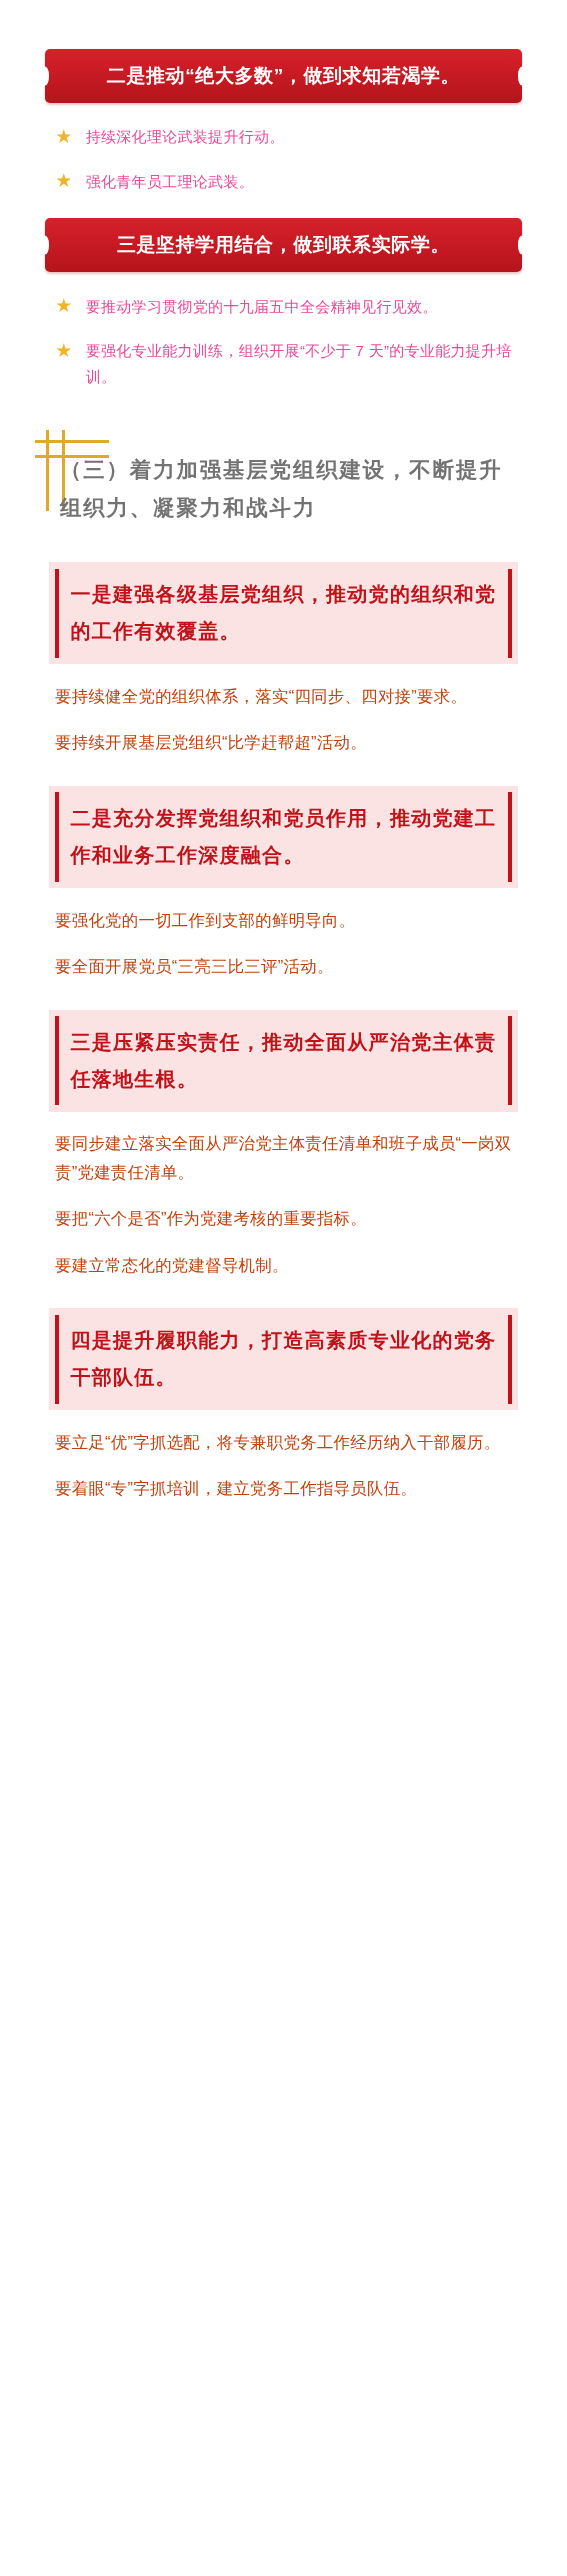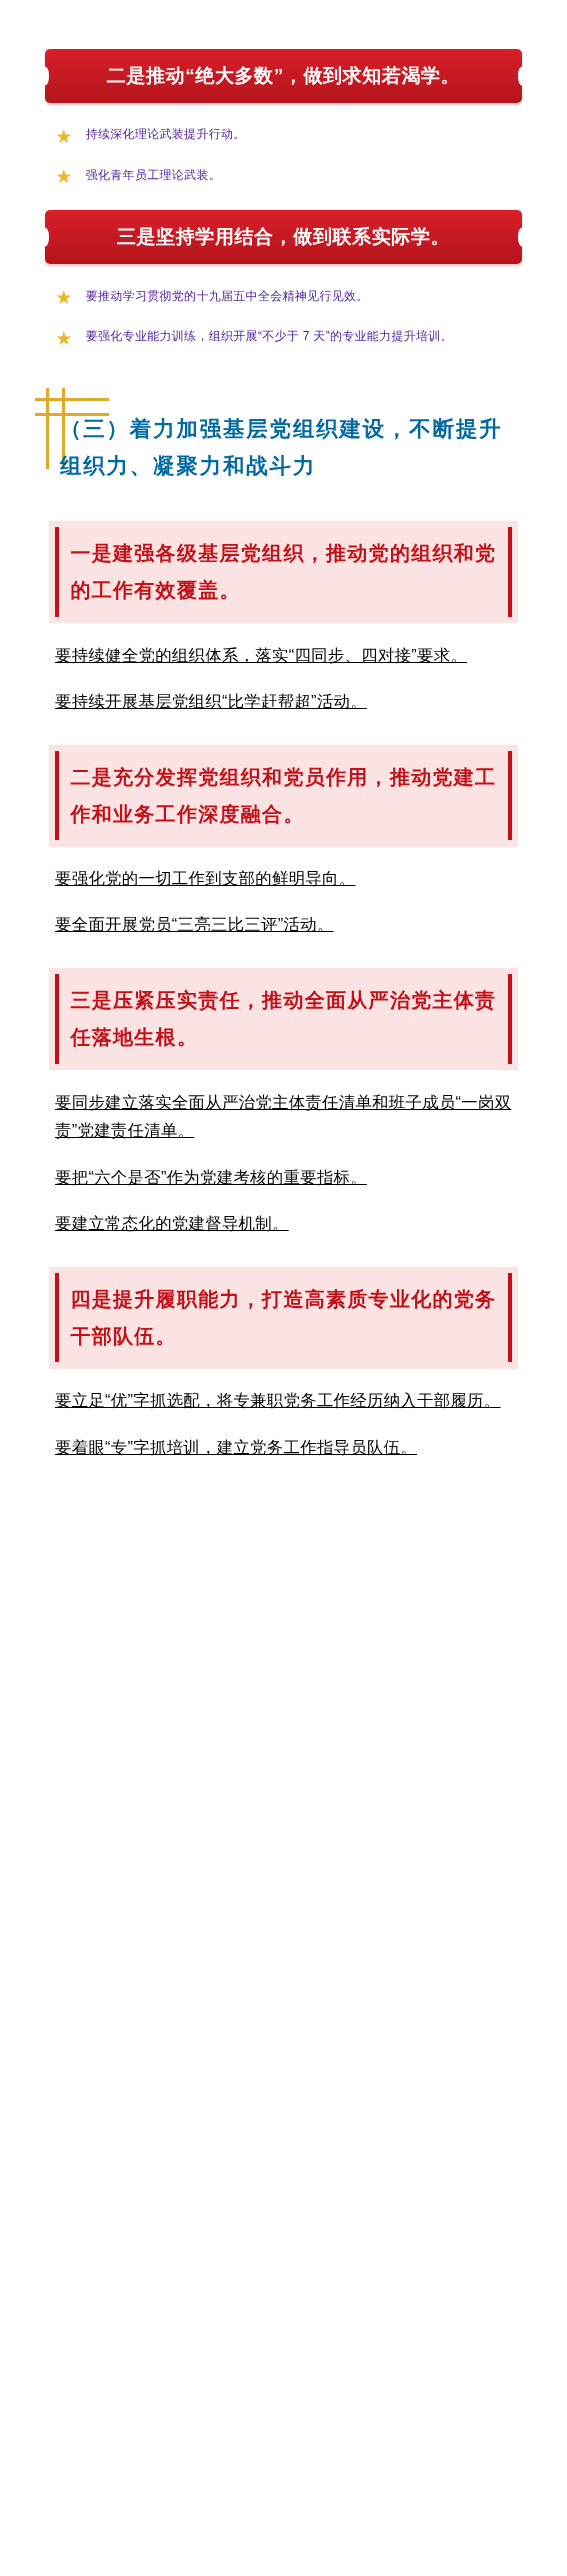--- a/index.html
+++ b/index.html
@@ -70,23 +70,23 @@
     width: 21.4px;
     margin-right: 11.3px;
     margin-top: 2.5px;
     color: #f0b429;
     font-size: 19px;
     line-height: 1;
     text-align: center;
   }
   .star-text {
     flex: 1 1 auto;
-    font-size: 12px;
+    font-size: 15px;
     line-height: 1.7;
-    color: #4c1d95;
+    color: #ec4899;
     letter-spacing: 0.3px;
   }
 
   
   .section {
     position: relative;
     padding: 44px 45px 6.3px 60px;
     margin-top: 19px;
   }
   .corner {
@@ -104,21 +104,21 @@
   }
   .corner .h1 { left: 0;  top: 10px; width: 74px; height: 3.2px; }
   .corner .h2 { left: 0;  top: 25px; width: 74px; height: 3.2px; }
   .corner .v1 { left: 11.3px; top: 0;  width: 3.2px;  height: 81px; }
   .corner .v2 { left: 26.5px; top: 0;  width: 3.2px;  height: 81px; }
 
   .section-title {
     position: relative;
     font-size: 21.4px;
     font-weight: bold;
-    color: #0369a1;
+    color: #737373;
     line-height: 1.75;
     letter-spacing: 1.9px;
     z-index: 2;
   }
 
   
   .sub-block-wrap {
     padding: 0 49px 0 49px;
     margin: 29px 0 8.8px 0;
   }
@@ -146,24 +146,23 @@
   .sub-block::after  { right: 6.3px; }
 
   
   .paras {
     padding: 0 49px 0 55px;
     margin: 0 0 19px 0;
   }
   .para {
     font-size: 16.4px;
     line-height: 1.75;
-    color: #000000;
+    color: #c2410c;
     margin: 17.6px 0 0 0;
     letter-spacing: 0.3px;
-    text-decoration: underline;
   }
 </style>
 </head>
 <body>
 
 <div class="page">
   <div id="content">
       <div class="banner-wrap">
         <div class="banner">二是推动“绝大多数”，做到求知若渴学。</div>
       </div>

